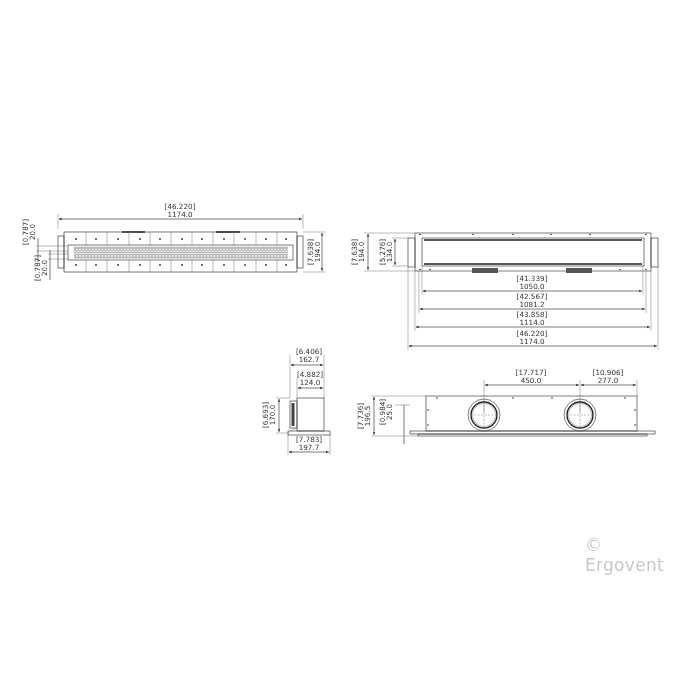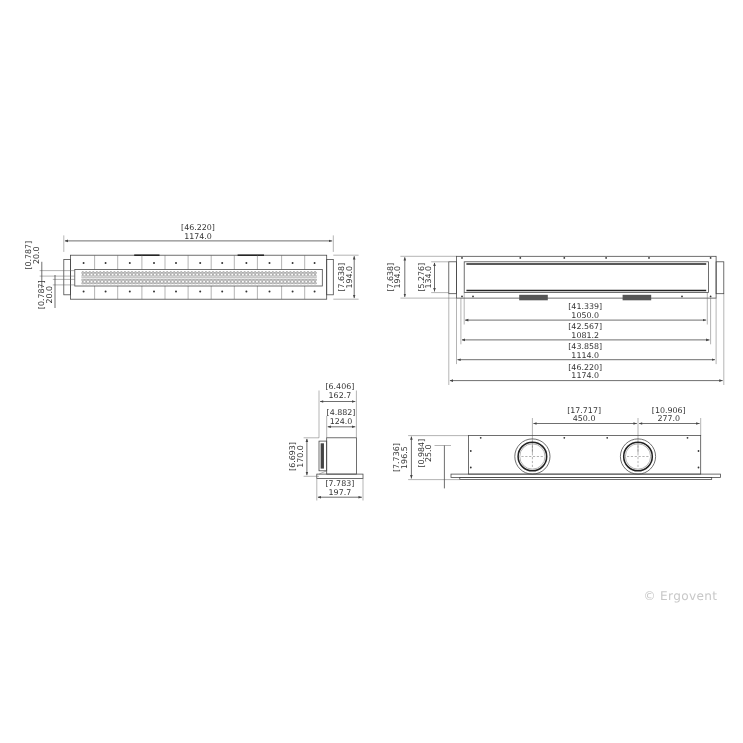--- a/index.html
+++ b/index.html
@@ -3,21 +3,21 @@
 <meta charset="utf-8">
 <style>
   html, body { margin:0; padding:0; background:#ffffff; }
   body { width:675px; height:675px; position:relative; overflow:hidden; font-family:"DejaVu Sans", sans-serif; }
   svg { position:absolute; left:0; top:0; }
   .dim { font-family:"DejaVu Sans", sans-serif; font-size:7.2px; fill:#333; }
   .ln { stroke:#444; stroke-width:0.7; fill:none; }
   .thin { stroke:#666; stroke-width:0.45; fill:none; }
   .thick { stroke:#222; stroke-width:1.4; fill:none; }
   .dot { fill:#333; }
-  .watermark { position:absolute; left:585px; top:535px; font-size:11px; color:#c8c8c8; letter-spacing:0.3px; }
+  .watermark { position:absolute; left:585px; top:535px; font-size:17px; color:#c8c8c8; letter-spacing:0.3px; }
 </style>
 </head>
 <body>
 
 <svg width="675" height="675" viewBox="0 0 675 675">
   <defs>
     <marker id="ar" markerWidth="5" markerHeight="5" refX="4.5" refY="2.5" orient="auto">
       <path d="M0,0.8 L4.5,2.5 L0,4.2 z" fill="#444"></path>
     </marker>
     <marker id="al" markerWidth="5" markerHeight="5" refX="0.5" refY="2.5" orient="auto">

